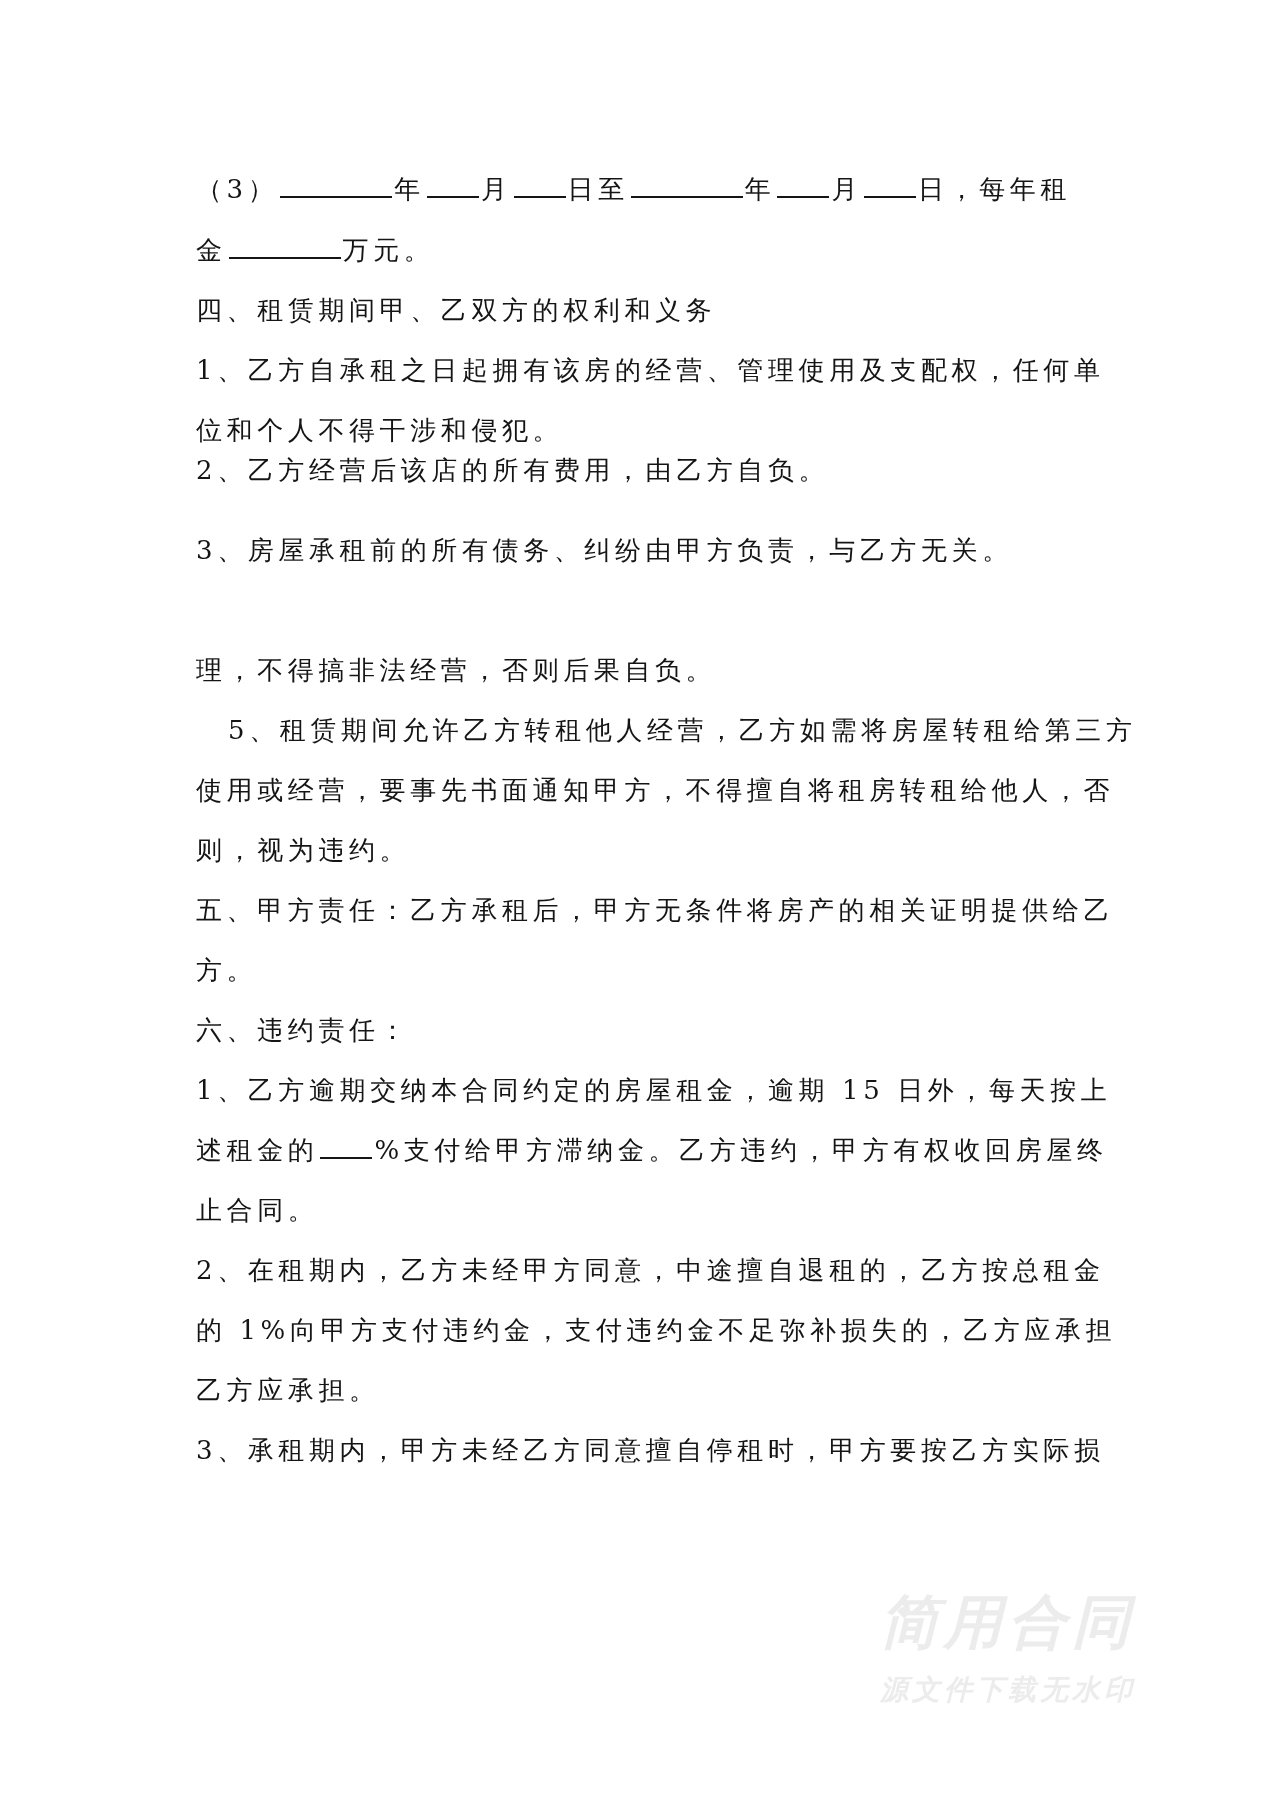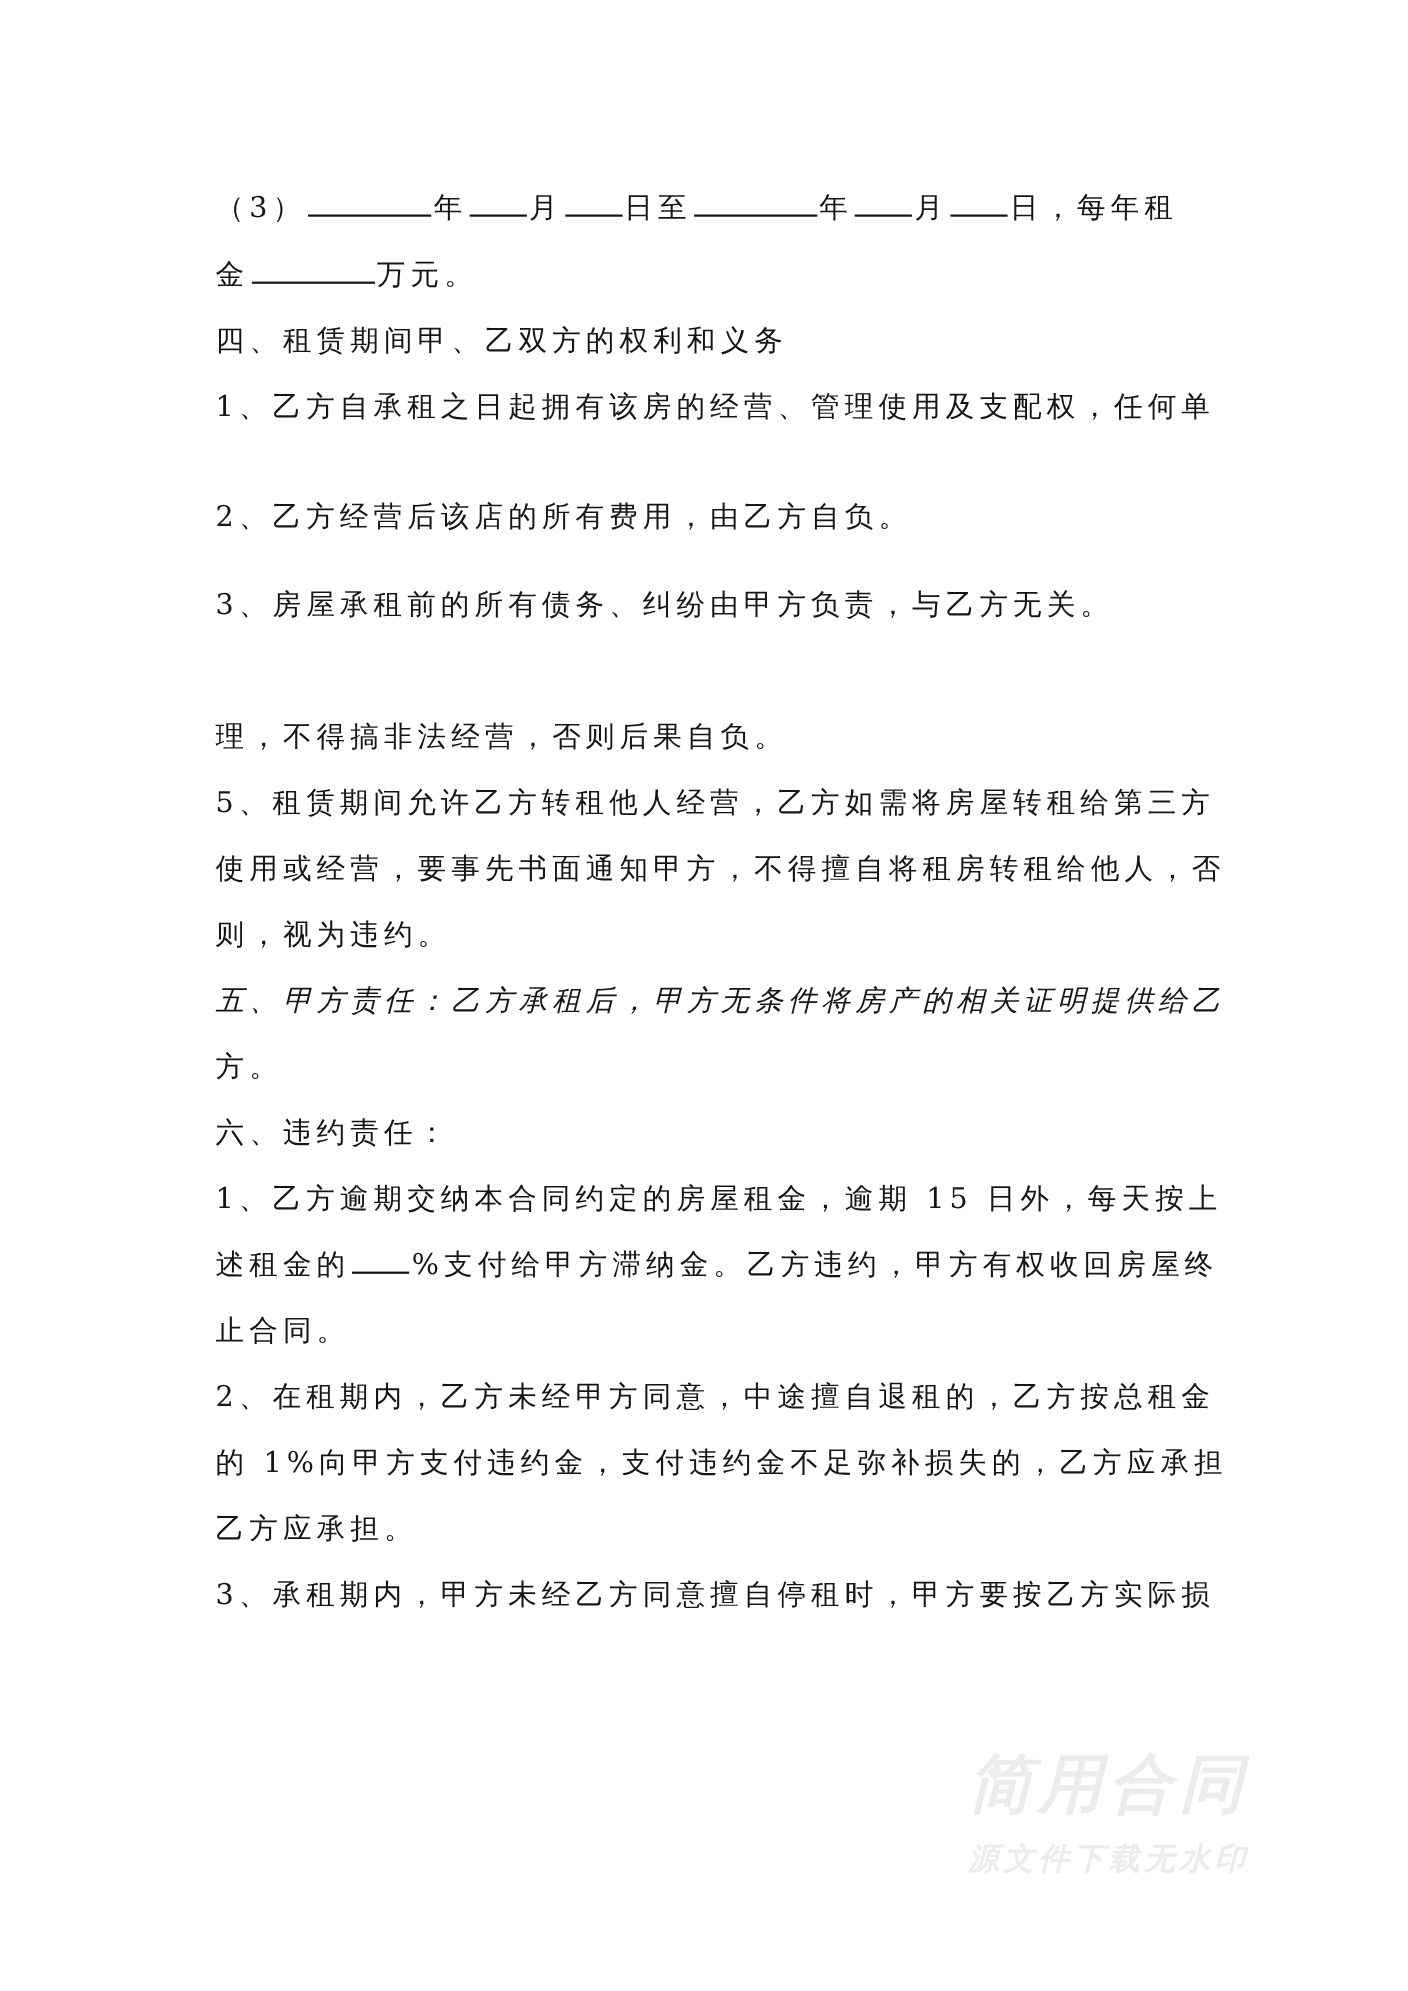--- a/index.html
+++ b/index.html
@@ -76,27 +76,28 @@
   <div class="line" style="top:172px;">
     <span>（3）</span><span class="blank" style="width:112px;"></span><span>年</span><span class="blank" style="width:52px;"></span><span>月</span><span class="blank" style="width:52px;"></span><span>日至</span><span class="blank" style="width:112px;"></span><span>年</span><span class="blank" style="width:52px;"></span><span>月</span><span class="blank" style="width:52px;"></span><span>日，每年租</span>
   </div>
 
   <div class="line" style="top:233px;">
     <span>金</span><span class="blank" style="width:112px;"></span><span>万元。</span>
   </div>
 
   <div class="line" style="top:293px;">四、租赁期间甲、乙双方的权利和义务</div>
   <div class="line" style="top:353px;">1、乙方自承租之日起拥有该房的经营、管理使用及支配权，任何单</div>
+  <div class="line" style="top:413px;">位和个人不得干涉和侵犯。</div>
   <div class="line" style="top:453px;">2、乙方经营后该店的所有费用，由乙方自负。</div>
   <div class="line" style="top:533px;">3、房屋承租前的所有债务、纠纷由甲方负责，与乙方无关。</div>
   <div class="line" style="top:653px;">理，不得搞非法经营，否则后果自负。</div>
-  <div class="line" style="top:713px;">5、租赁期间允许乙方转租他人经营，乙方如需将房屋转租给第三方</div>
+  <div class="line" style="top:713px;margin-left:32px;">5、租赁期间允许乙方转租他人经营，乙方如需将房屋转租给第三方</div>
   <div class="line" style="top:773px;">使用或经营，要事先书面通知甲方，不得擅自将租房转租给他人，否</div>
   <div class="line" style="top:833px;">则，视为违约。</div>
-  <div class="line" style="top:893px;font-style:italic;">五、甲方责任：乙方承租后，甲方无条件将房产的相关证明提供给乙</div>
+  <div class="line" style="top:893px;">五、甲方责任：乙方承租后，甲方无条件将房产的相关证明提供给乙</div>
   <div class="line" style="top:953px;">方。</div>
   <div class="line" style="top:1013px;">六、违约责任：</div>
   <div class="line" style="top:1073px;">1、乙方逾期交纳本合同约定的房屋租金，逾期 15 日外，每天按上</div>
 
   <div class="line" style="top:1133px;">
     <span>述租金的</span><span class="blank" style="width:52px;"></span><span>%支付给甲方滞纳金。乙方违约，甲方有权收回房屋终</span>
   </div>
 
   <div class="line" style="top:1193px;">止合同。</div>
   <div class="line" style="top:1253px;">2、在租期内，乙方未经甲方同意，中途擅自退租的，乙方按总租金</div>

